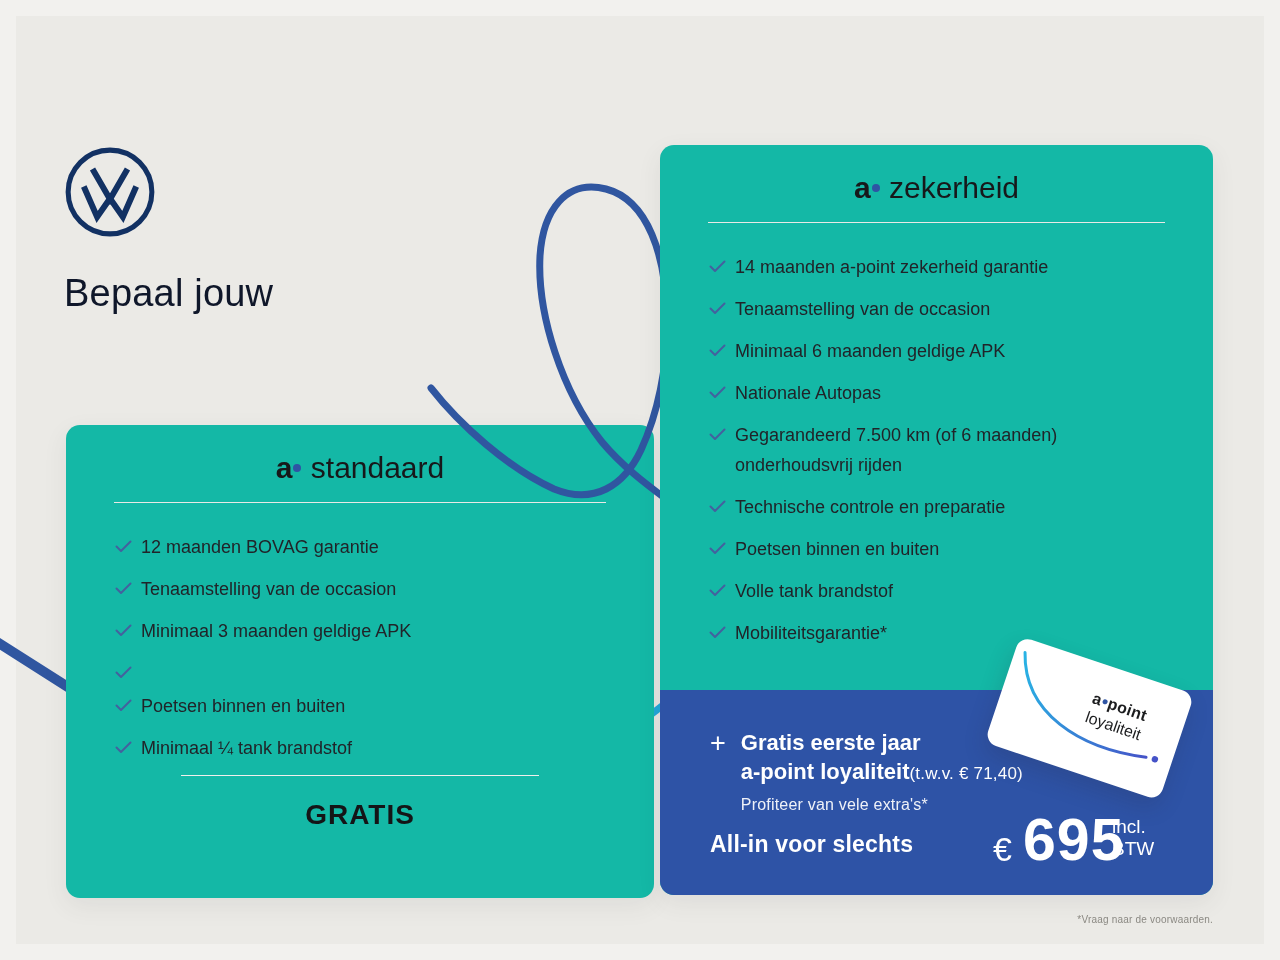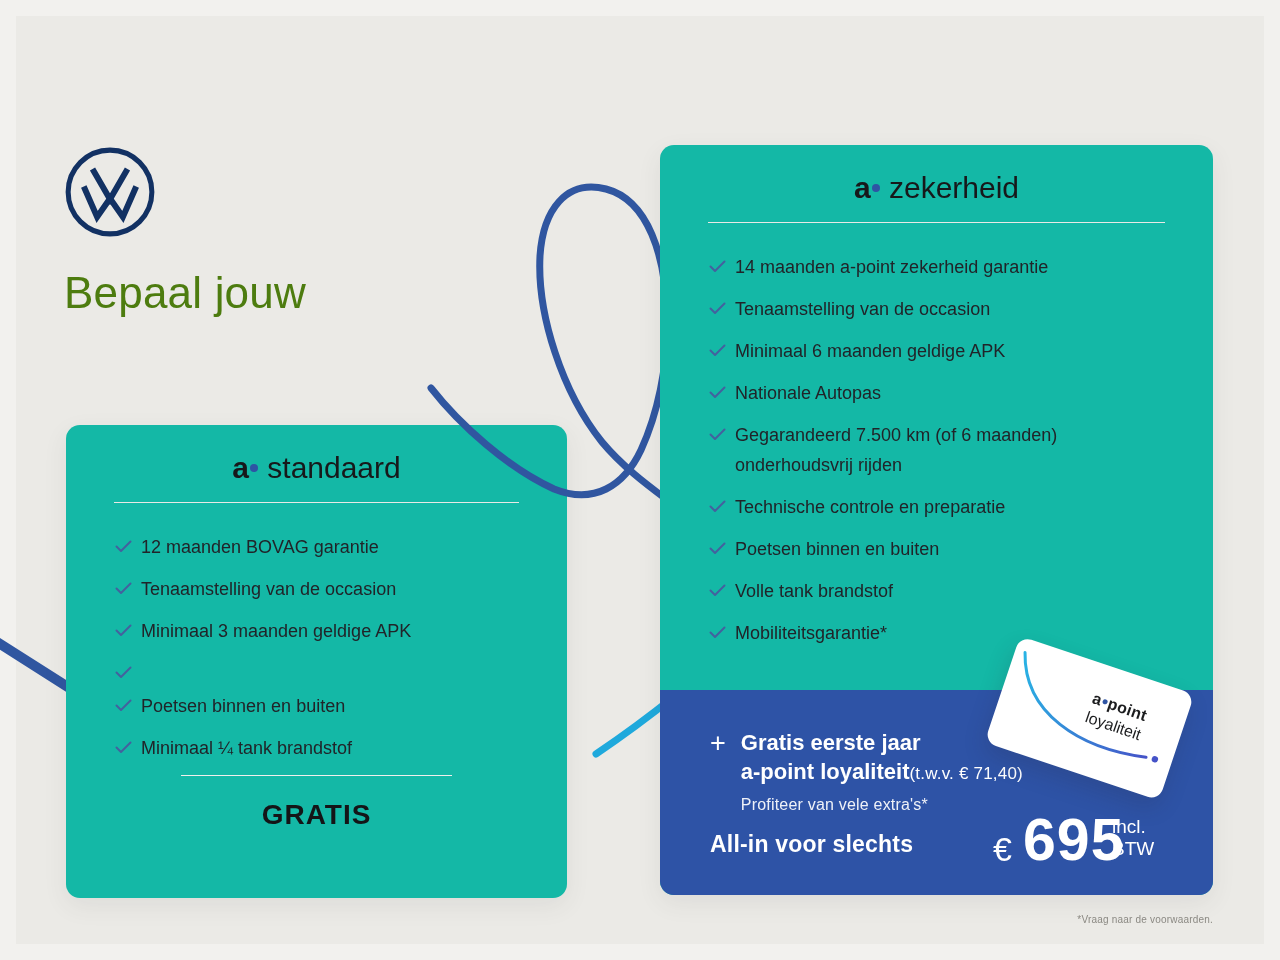--- a/index.html
+++ b/index.html
@@ -9,28 +9,28 @@
     font-family:"Liberation Sans", sans-serif;
     color:#1e2023;
   }
   .canvas{position:absolute;left:16px;top:16px;right:16px;bottom:16px;background:#ebeae6;}
   svg.layer{position:absolute;left:0;top:0;pointer-events:none;}
   .z1{z-index:1}.z2{z-index:2}.z3{z-index:3}.z4{z-index:4}
 
   
   .logo{position:absolute;left:64px;top:146px;width:92px;height:92px;z-index:2;}
   .headline{position:absolute;left:64px;top:262px;z-index:2;
-    font-size:44px;line-height:62px;color:#4d7c0f;letter-spacing:.2px;}
+    font-size:38px;line-height:62px;color:#0f172a;letter-spacing:.2px;}
   .headline .dot{display:inline-block;width:13px;height:13px;border-radius:50%;
     background:#2e54a4;margin-left:5px;}
 
   
   .card{position:absolute;background:#14b8a6;border-radius:14px;
     box-shadow:0 8px 24px rgba(70,68,60,.08);box-sizing:border-box;}
-  .card.standard{left:66px;top:425px;width:501px;height:473px;}
+  .card.standard{left:66px;top:425px;width:588px;height:473px;}
   .card.zekerheid{left:660px;top:145px;width:553px;height:750px;}
 
   .card-title{margin-top:26px;text-align:center;font-size:30px;color:#17181a;}
   .card-title .a{font-weight:700;}
   .card-title .tdot{display:inline-block;width:8px;height:8px;border-radius:50%;
     background:#2e54a4;vertical-align:middle;margin:0 1px 4px 1px;}
   .rule{height:1px;background:#e9e9e6;margin:17px 48px 0 48px;}
   .rule.short{margin:12px 115px 0 115px;background:#efefec;}
 
   ul.checklist{list-style:none;margin:29px 0 0 0;padding:0 36px 0 49px;}

